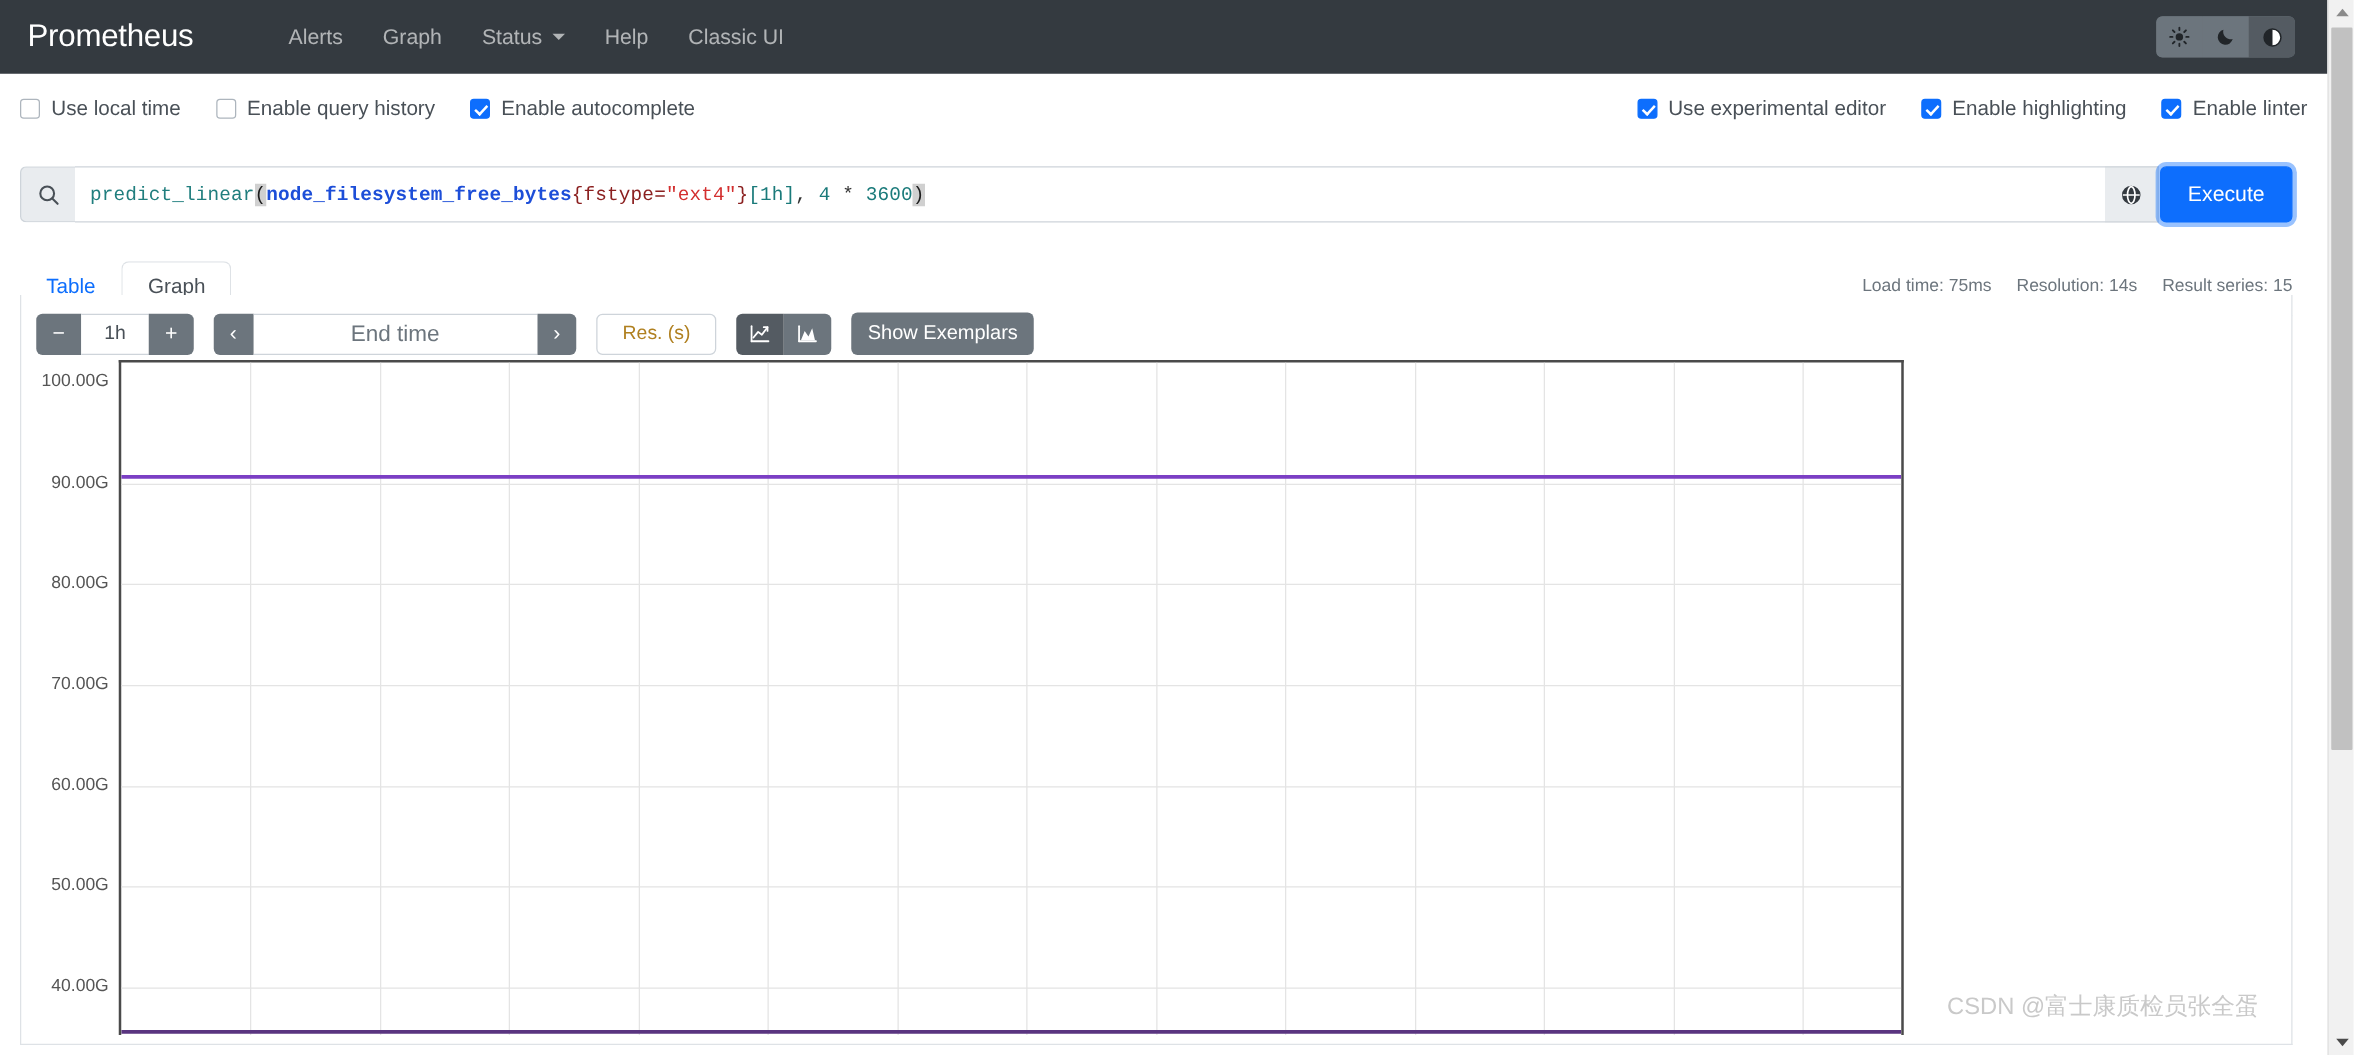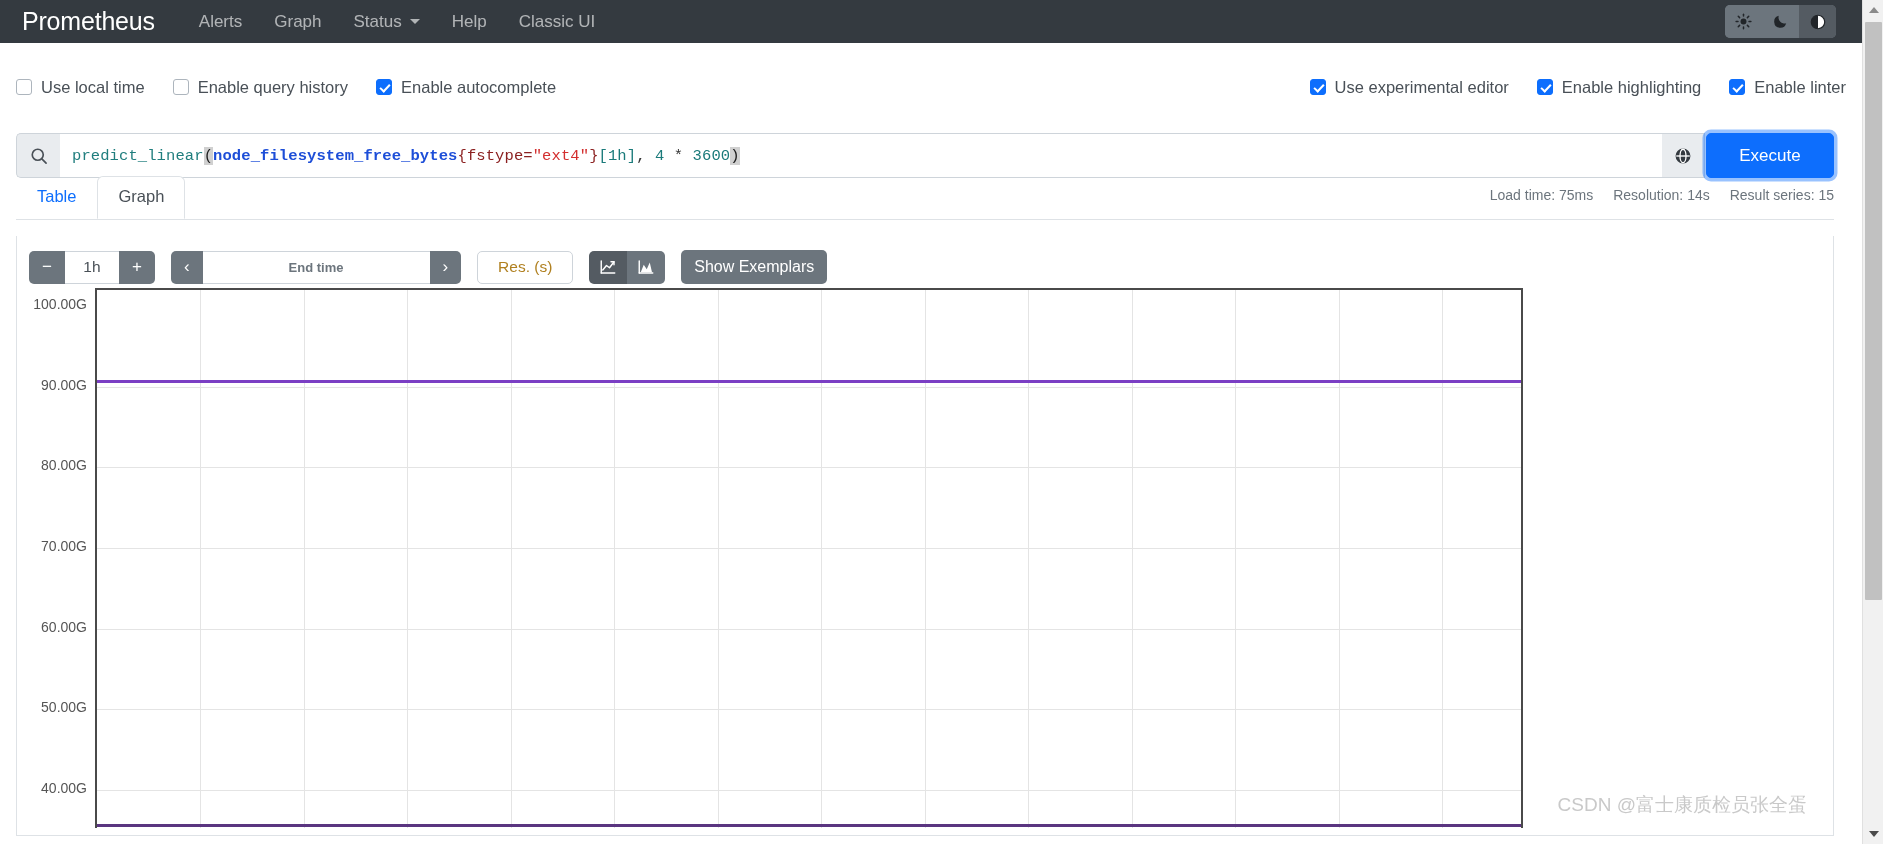--- a/index.html
+++ b/index.html
@@ -16,25 +16,26 @@
     width: 1883px;
     height: 844px;
     overflow: hidden;
   }
 
   
   .navbar {
     position: absolute;
     top: 0; left: 0;
     width: 1862px;
-    height: 43px;
+    height: 59px;
     background: #343a40;
     display: flex;
     align-items: center;
     padding: 0 26px 0 22px;
+    gap: 32px;
   }
   .brand {
     color: #ffffff;
     font-size: 25px;
     font-weight: 400;
     letter-spacing: -0.2px;
     margin-right: 28px;
     white-space: nowrap;
   }
   .nav-links {
@@ -179,38 +180,38 @@
     border: 1px solid #ced4da;
     border-left: none;
     border-radius: 0;
     display: flex;
     align-items: center;
     justify-content: center;
     cursor: pointer;
     color: #343a40;
   }
   .execute-btn {
-    width: 128px;
+    width: 106px;
     background: #0d6efd;
     color: #fff;
     border: 1px solid #0d6efd;
     border-radius: 5px;
     font-size: 17px;
     display: flex;
     align-items: center;
     justify-content: center;
     cursor: pointer;
     box-shadow: 0 0 0 3.5px rgba(13,110,253,0.42);
     margin-left: 1px;
   }
 
   
   .tabs-wrap {
     position: absolute;
-    top: 176px; left: 16px;
+    top: 209px; left: 16px;
     width: 1818px;
     height: 44px;
     border-bottom: 1px solid #dee2e6;
     display: flex;
     align-items: flex-end;
     text-align: right;
   }
   .tab {
     padding: 10px 20px 11px 20px;
     font-size: 16.5px;
@@ -280,26 +281,25 @@
     align-items: center;
     justify-content: center;
   }
   .endtime-input {
     width: 227px;
     height: 33px;
     border: 1px solid #ced4da;
     border-left: none;
     border-right: none;
     background: #fff;
-    font-size: 13px;
+    font-size: 18px;
     color: #6c757d;
     display: flex;
     align-items: center;
     justify-content: center;
-    font-weight: bold;
   }
   .res-input {
     width: 96px;
     height: 33px;
     border: 1px solid #ced4da;
     border-radius: 5px;
     background: #fff;
     font-size: 15.5px;
     color: #b08020;
     display: flex;

